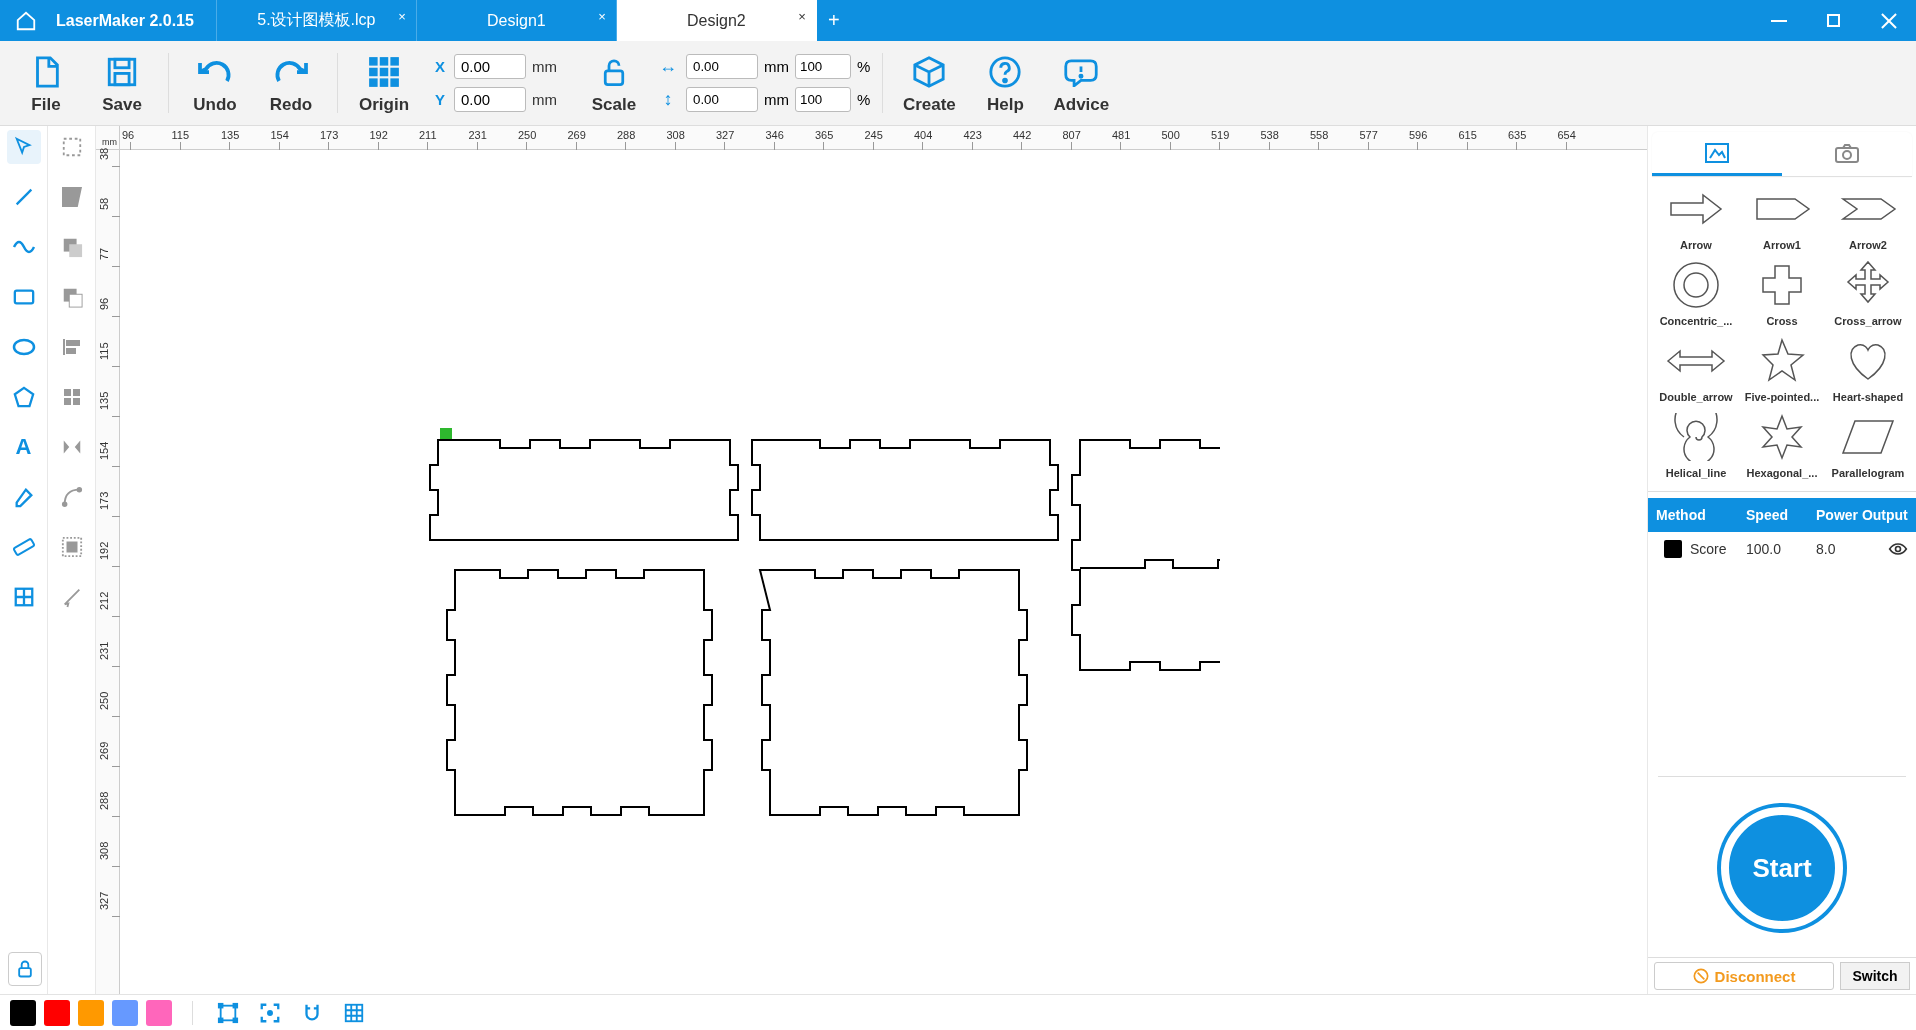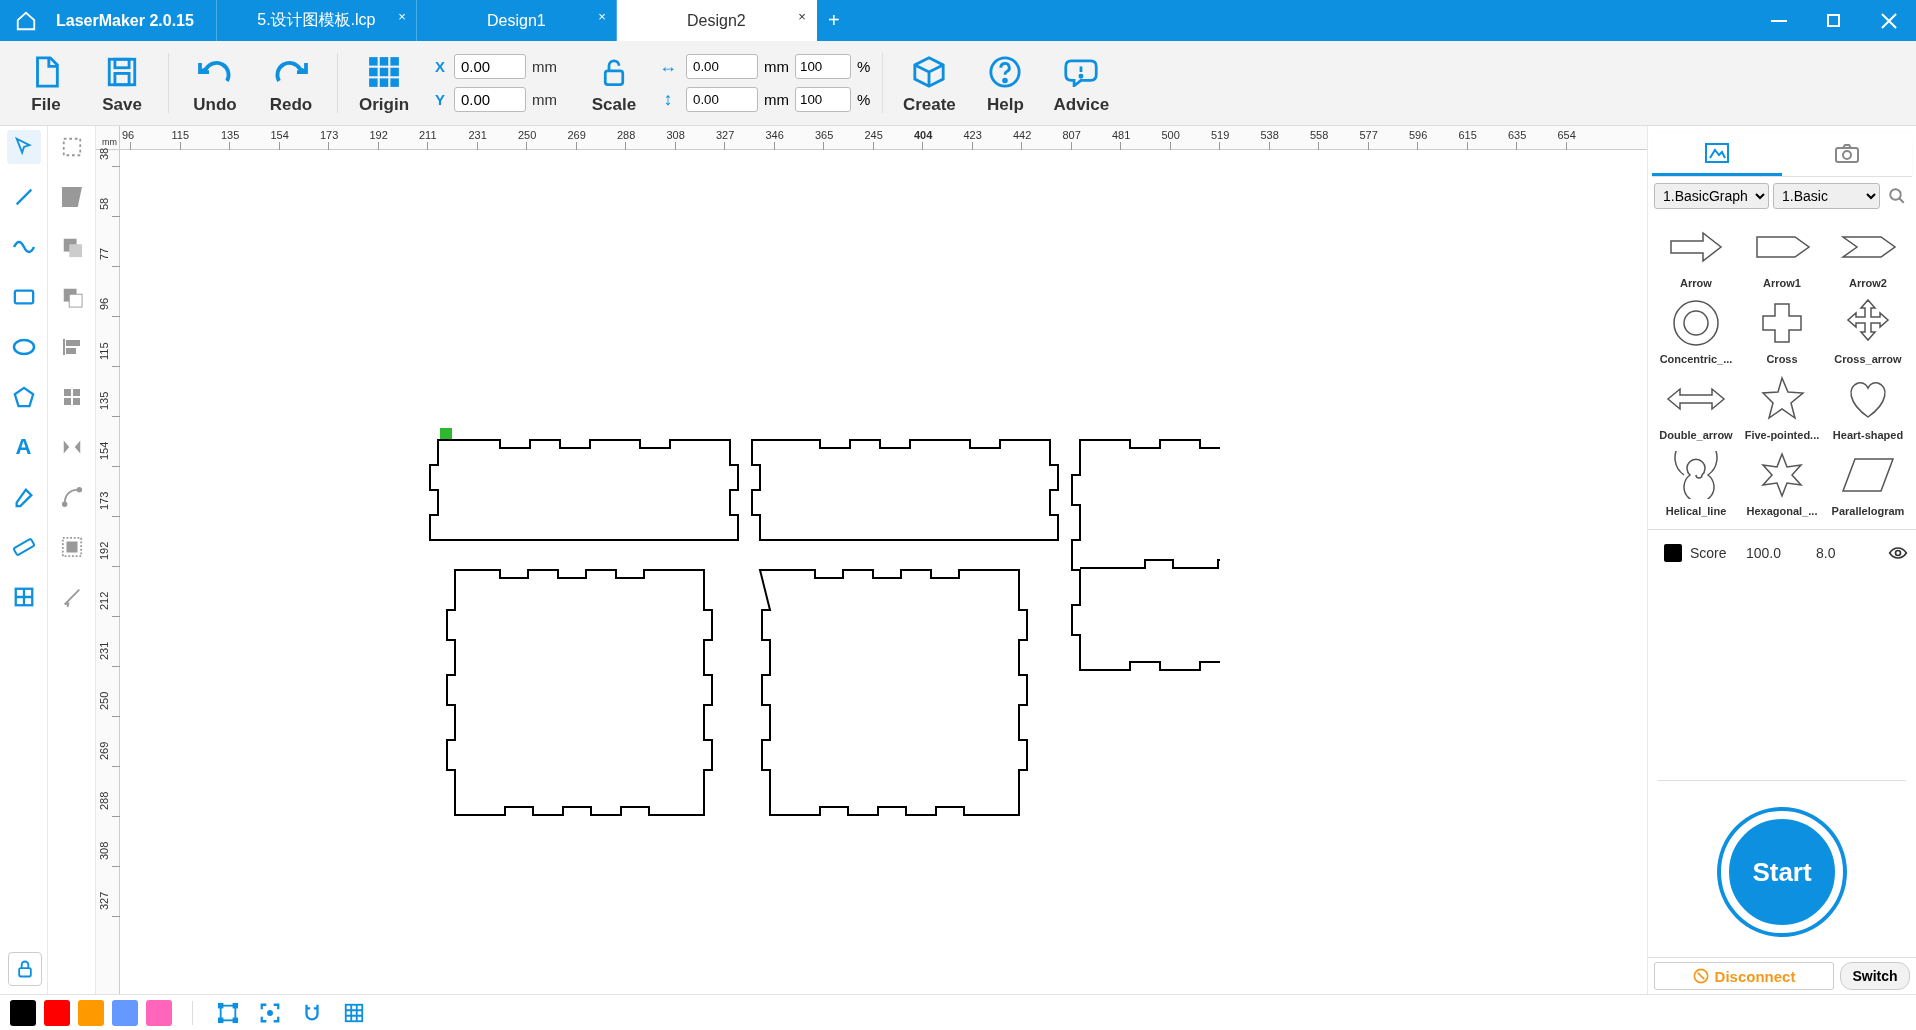--- a/index.html
+++ b/index.html
@@ -72,21 +72,21 @@
 
 .layertable { margin-top:6px; }
 .lthead { display:flex; background:#0e90e0; color:#fff; font-size:14px; height:34px; align-items:center; font-weight:bold;}
 .lthead div{padding:0 8px;}
 .ltrow { display:flex; font-size:14px; height:34px; align-items:center; color:#333;}
 .ltrow div{padding:0 8px;}
 .sw{width:18px;height:18px;background:#000;border-radius:2px;margin-left:8px;}
 .startbtn { width:122px; height:122px; border-radius:50%; background:#0e90e0; color:#fff; font-size:26px; font-weight:bold; display:flex; align-items:center; justify-content:center; margin:24px auto 12px auto; border:8px solid #fff; box-shadow:0 0 0 4px #0e90e0; cursor:pointer;}
 .connrow{display:flex;align-items:center;justify-content:flex-end;padding:4px 6px 4px 6px;border-top:1px solid #ddd;margin-top:auto;}
 .disconnect{flex:1;height:28px;border:1px solid #ccc;border-radius:3px;display:flex;align-items:center;justify-content:center;color:#f39a1e;font-weight:bold;font-size:15px;cursor:pointer;margin-right:6px; gap:6px;}
-.switchbtn{width:70px;height:28px;border:1px solid #ccc;border-radius:12px;background:#f2f2f2;font-size:14px;font-weight:bold;cursor:pointer;}
+.switchbtn{width:70px;height:28px;border:1px solid #ccc;border-radius:0;background:#f2f2f2;font-size:14px;font-weight:bold;cursor:pointer;}
 
 .divider{height:1px;background:#ddd;margin:6px 10px;}
 
 .bottombar{height:36px;background:#fff;border-top:1px solid #e3e3e3;display:flex;align-items:center;padding:0 10px;gap:12px;}
 .colorsw{width:26px;height:26px;border-radius:3px;cursor:pointer;}
 .bicon{width:30px;height:30px;display:flex;align-items:center;justify-content:center;color:#0e90e0;cursor:pointer;}
 .bottomsep{width:1px;height:24px;background:#ddd;margin:0 8px;}
 
 
 .boxsvg path{fill:none;stroke:#000;stroke-width:2px;}
@@ -397,21 +397,21 @@
         <div class="rulnum" style="left: 546.5px; top: 3px;">308</div>
         <div class="rultk" style="left: 554.5px; top: 16px; width: 1px; height: 8px;"></div>
         <div class="rulnum" style="left: 596px; top: 3px;">327</div>
         <div class="rultk" style="left: 604px; top: 16px; width: 1px; height: 8px;"></div>
         <div class="rulnum" style="left: 645.5px; top: 3px;">346</div>
         <div class="rultk" style="left: 653.5px; top: 16px; width: 1px; height: 8px;"></div>
         <div class="rulnum" style="left: 695px; top: 3px;">365</div>
         <div class="rultk" style="left: 703px; top: 16px; width: 1px; height: 8px;"></div>
         <div class="rulnum" style="left: 744.5px; top: 3px;">245</div>
         <div class="rultk" style="left: 752.5px; top: 16px; width: 1px; height: 8px;"></div>
-        <div class="rulnum" style="left: 794px; top: 3px; font-weight: bold;">404</div>
+        <div class="rulnum" style="left: 794px; top: 3px;">404</div>
         <div class="rultk" style="left: 802px; top: 16px; width: 1px; height: 8px;"></div>
         <div class="rulnum" style="left: 843.5px; top: 3px;">423</div>
         <div class="rultk" style="left: 851.5px; top: 16px; width: 1px; height: 8px;"></div>
         <div class="rulnum" style="left: 893px; top: 3px;">442</div>
         <div class="rultk" style="left: 901px; top: 16px; width: 1px; height: 8px;"></div>
         <div class="rulnum" style="left: 942.5px; top: 3px;">807</div>
         <div class="rultk" style="left: 950.5px; top: 16px; width: 1px; height: 8px;"></div>
         <div class="rulnum" style="left: 992px; top: 3px;">481</div>
         <div class="rultk" style="left: 1000px; top: 16px; width: 1px; height: 8px;"></div>
         <div class="rulnum" style="left: 1041.5px; top: 3px;">500</div>
@@ -496,30 +496,20 @@
           </svg>
       </div>
       <div class="rtab">
         <svg width="26" height="22" viewBox="0 0 26 22" fill="none" stroke="#888" stroke-width="2">
             <rect x="2" y="6" width="22" height="14" rx="2"></rect>
             <circle cx="13" cy="13" r="4"></circle>
             <path d="M9 6l2-3h4l2 3"></path>
           </svg>
       </div>
     </div>
-    <div class="shapesearch">
-      <select><option>1.BasicGraph</option></select>
-      <select><option>1.Basic</option></select>
-      <div class="srch">
-          <svg width="18" height="18" viewBox="0 0 24 24" fill="none" stroke="#888" stroke-width="2.5">
-            <circle cx="10" cy="10" r="7"></circle>
-            <path d="M21 21l-6-6"></path>
-          </svg>
-        </div>
-    </div>
     <div class="shapegrid">
 
       <div class="shapeitem">
           <div class="sicon">
             <svg width="58" height="36" fill="none" stroke="#555" stroke-width="1.5">
               <path d="M4 12h32V4l18 14-18 14v-8H4z"></path>
             </svg>
           </div>
           <div class="slabel">Arrow</div>
         </div>
@@ -611,20 +601,25 @@
           <div class="sicon">
             <svg width="54" height="40" fill="none" stroke="#555" stroke-width="1.5">
               <path d="M14 4h38L40 36H2z"></path>
             </svg>
           </div>
           <div class="slabel">Parallelogram</div>
         </div>
     </div>
 
     <div class="layertable">
+      <div class="lthead">
+        <div style="width:90px">Method</div>
+        <div style="width:70px">Speed</div>
+        <div style="flex:1">Power Output</div>
+      </div>
       <div id="layerrows">
           <div class="ltrow">
             <div style="width:90px;display:flex;align-items:center;gap:8px">
               <span class="sw"></span>
               <span>Score</span>
             </div>
             <div style="width:70px">100.0</div>
             <div style="flex:1;display:flex;align-items:center;justify-content:space-between">
               <span>8.0</span>
               <svg width="20" height="14" viewBox="0 0 24 16" fill="none" stroke="#333" stroke-width="2">

